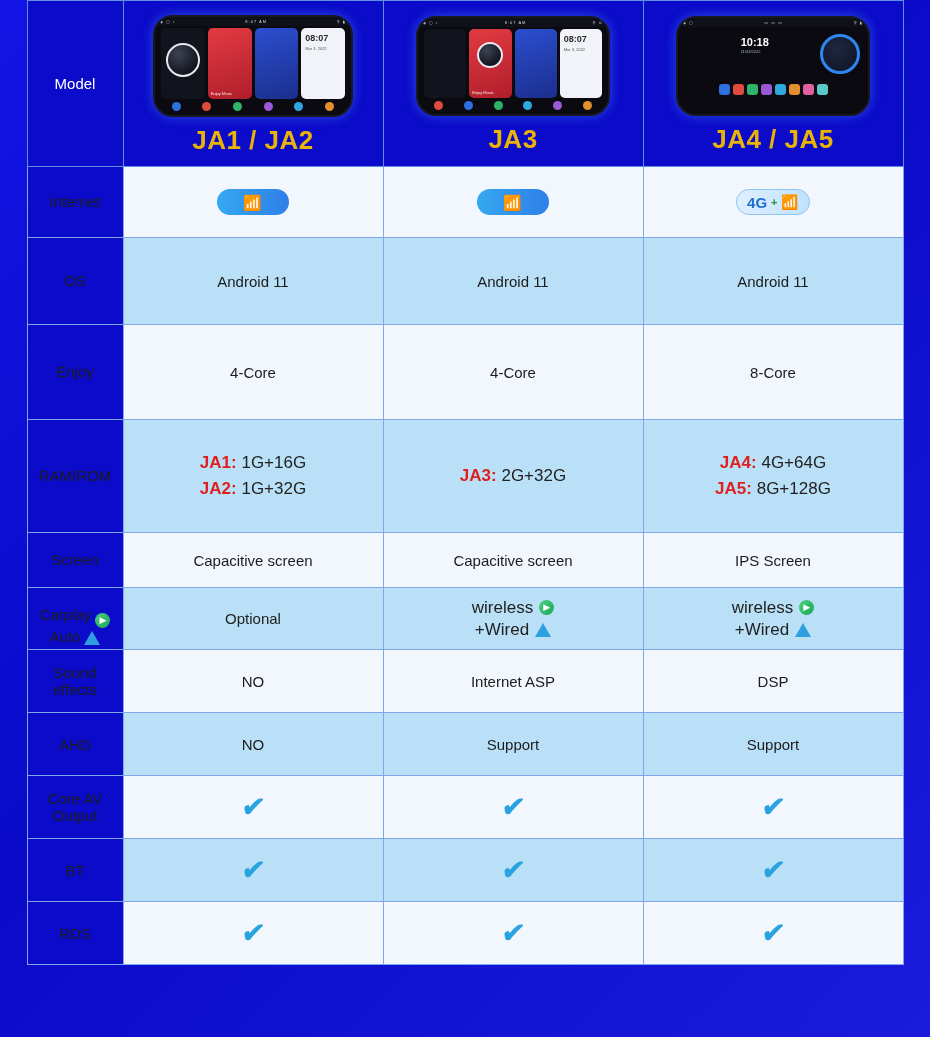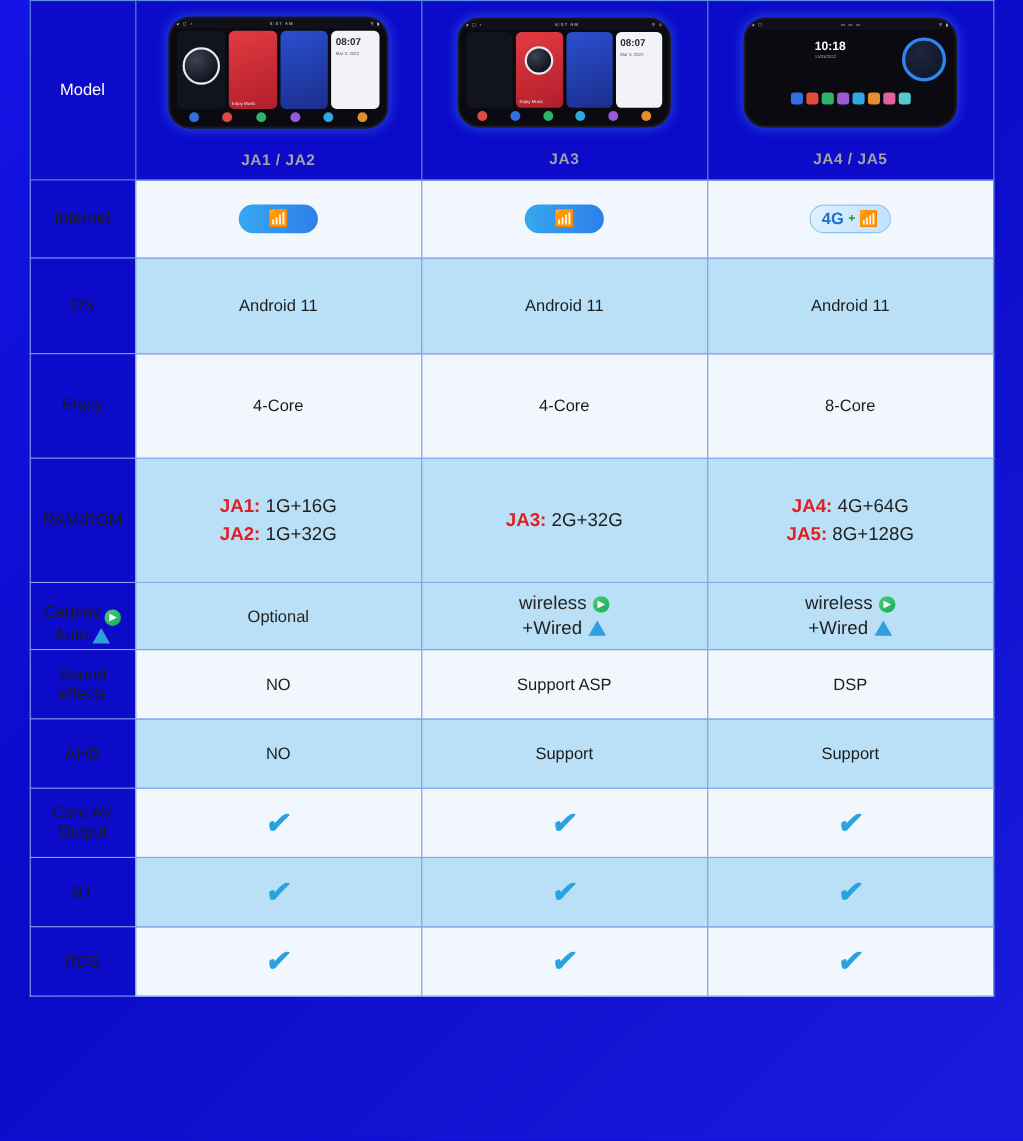--- a/index.html
+++ b/index.html
@@ -53,21 +53,21 @@
   tr.light td{background:#f2f7fe;}
   tr.blue td.rowlabel, tr.light td.rowlabel{background:#0b0bc9;}
   
   tr.modelrow td{background:#0b0bc9;border-color:#5f8fe0;}
   tr.modelrow td.rowlabel{color:#fff;}
   .devicewrap{
     display:flex;flex-direction:column;align-items:center;justify-content:center;
     padding:10px 0 6px 0;
   }
   .modelname{
-    color:#a3a3a3;font-size:14px;font-weight:bold;margin-top:20px;letter-spacing:.5px;
+    color:#eab308;font-size:26px;font-weight:bold;margin-top:8px;letter-spacing:.5px;
   }
   
   .unit{
     position:relative;
     width:196px;height:98px;
     background:#0a0a10;
     border-radius:20px;
     border:2px solid #191924;
     box-shadow:0 0 12px rgba(80,160,255,.45);
     overflow:hidden;
@@ -319,20 +319,26 @@
             <span>2G+32G</span></div>
         </td>
         <td>
           <div class="ramline"><span class="ramkey">JA4:</span>
             <span>4G+64G</span></div>
           <div class="ramline"><span class="ramkey">JA5:</span>
             <span>8G+128G</span></div>
         </td>
       </tr>
 
+      <tr class="light">
+        <td class="rowlabel">Screen</td>
+        <td class="midtext" style="height:46px">Capacitive screen</td>
+        <td class="midtext">Capacitive screen</td>
+        <td class="midtext">IPS Screen</td>
+      </tr>
 
       <tr class="blue">
         <td class="rowlabel">
           <div class="cp-label">
             <span>Carplay</span><span class="cp-icon">▶</span><br>
             <span>Auto</span><span class="aa-icon"></span>
           </div>
         </td>
         <td style="height:52px">
           <div class="cellflex">
@@ -366,21 +372,21 @@
           </div>
         </td>
       </tr>
 
       <tr class="light">
         <td class="rowlabel">
           <span>Sound</span><br>
           <span>effects</span>
         </td>
         <td style="height:54px">NO</td>
-        <td class="midtext">Support ASP</td>
+        <td class="midtext">Internet ASP</td>
         <td class="midtext">DSP</td>
       </tr>
 
       <tr class="blue">
         <td class="rowlabel">AHD</td>
         <td style="height:54px">NO</td>
         <td class="midtext">Support</td>
         <td class="midtext">Support</td>
       </tr>
 

